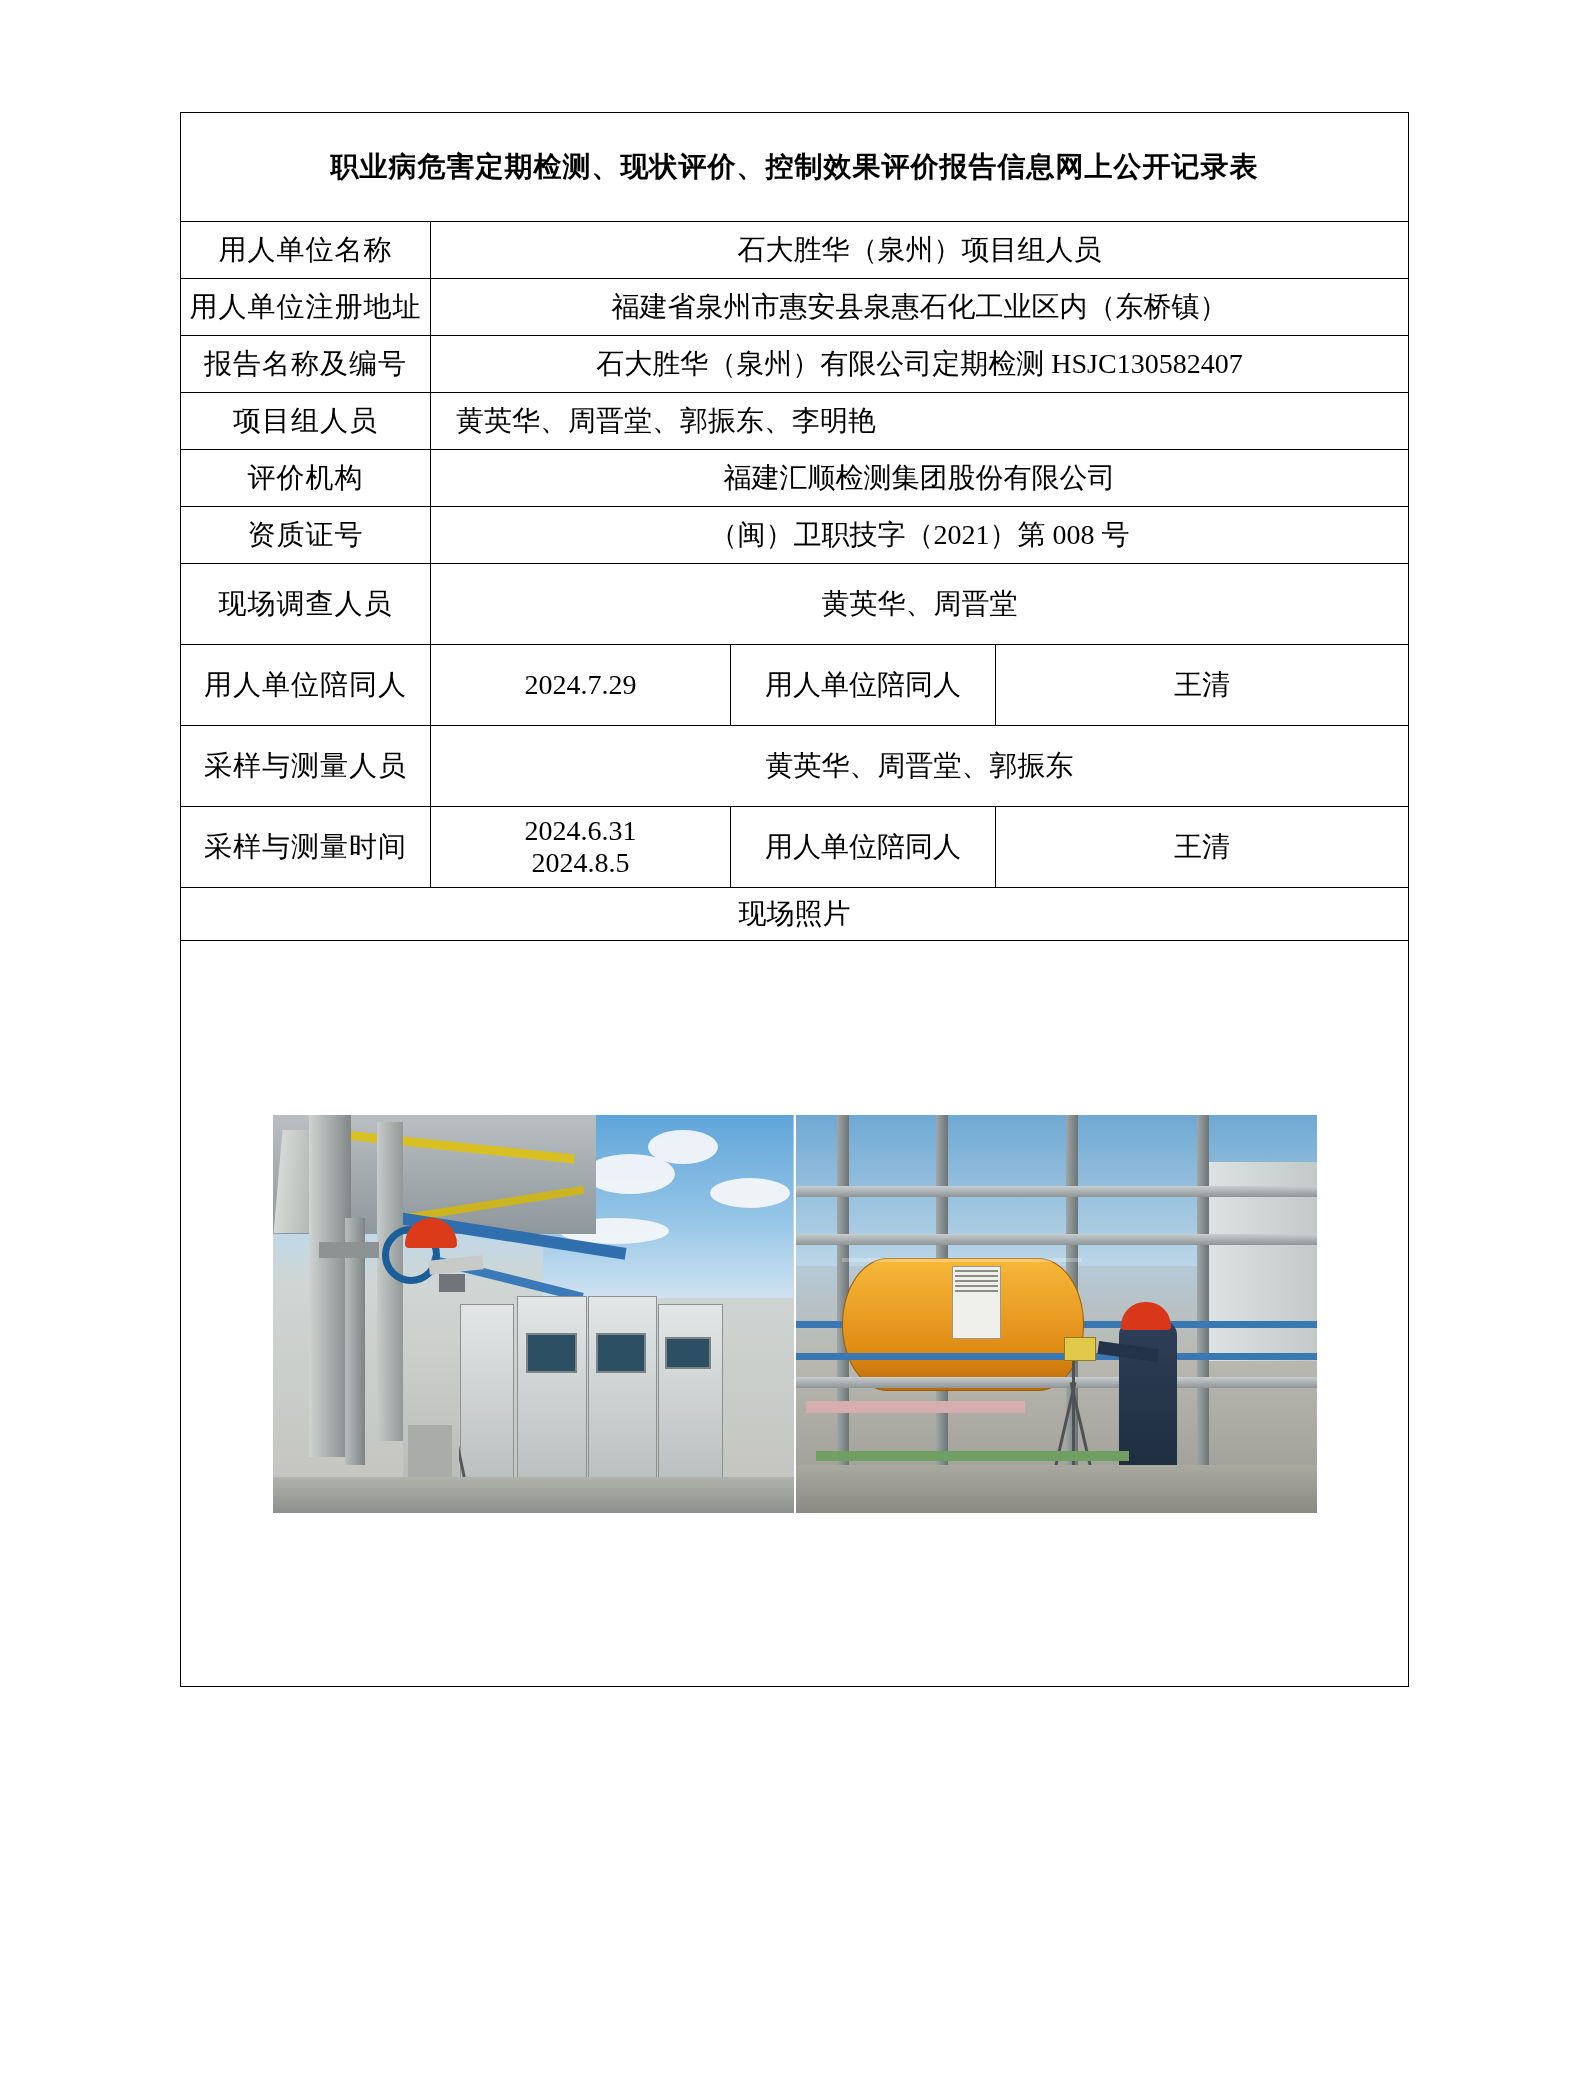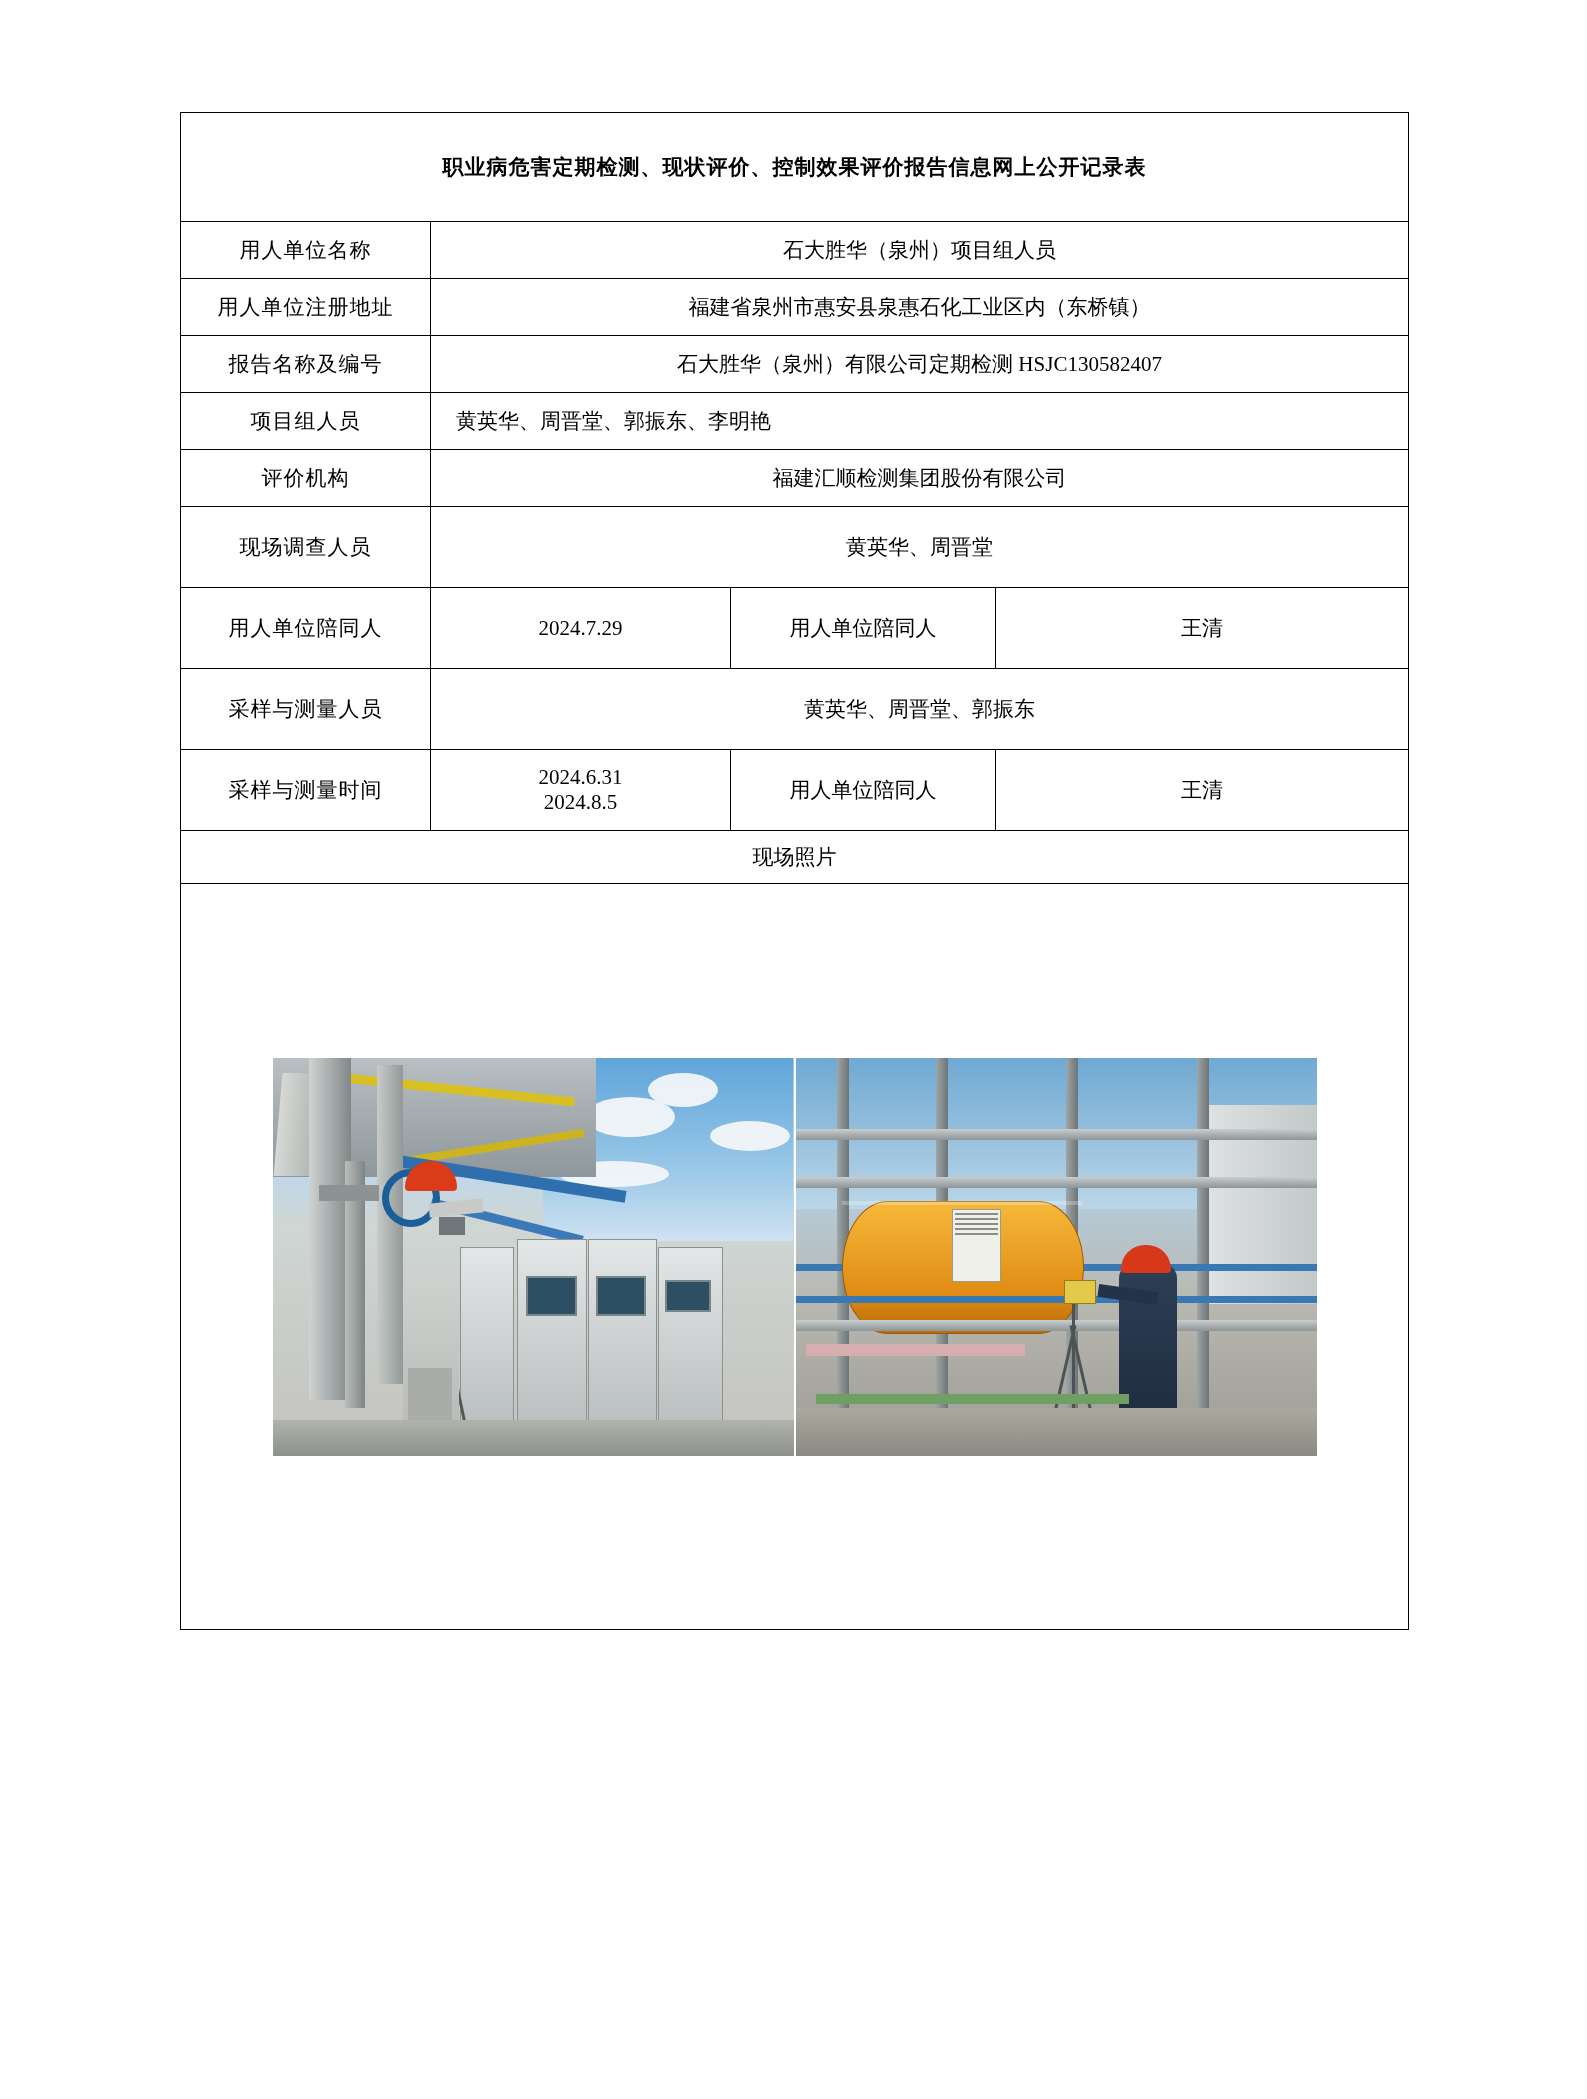--- a/index.html
+++ b/index.html
@@ -27,21 +27,21 @@
     top: 112px;
     width: 1228px;
     border-collapse: collapse;
     table-layout: fixed;
   }
   .doc-table td {
     border: 1px solid #000;
     padding: 0;
     vertical-align: middle;
     text-align: center;
-    font-size: 21px;
+    font-size: 28px;
     font-family: "Liberation Serif", "DejaVu Serif", serif;
   }
   .title-cell {
     height: 108px;
     font-size: 29px;
     font-weight: bold;
     letter-spacing: 1px;
   }
   .row-cell {
     height: 56px;
@@ -314,20 +314,24 @@
       <tr>
         <td class="row-cell label-cell">项目组人员</td>
         <td class="row-cell" colspan="3" style="text-align:left; padding-left:25px;">黄英华、周晋堂、郭振东、李明艳</td>
       </tr>
 
       <tr>
         <td class="row-cell label-cell">评价机构</td>
         <td class="row-cell" colspan="3">福建汇顺检测集团股份有限公司</td>
       </tr>
 
+      <tr>
+        <td class="row-cell label-cell">资质证号</td>
+        <td class="row-cell" colspan="3">（闽）卫职技字（2021）第 008 号</td>
+      </tr>
 
       <tr>
         <td class="tall-row label-cell">现场调查人员</td>
         <td class="tall-row" colspan="3">黄英华、周晋堂</td>
       </tr>
 
       <tr>
         <td class="tall-row label-cell">用人单位陪同人</td>
         <td class="tall-row">2024.7.29</td>
         <td class="tall-row">用人单位陪同人</td>

